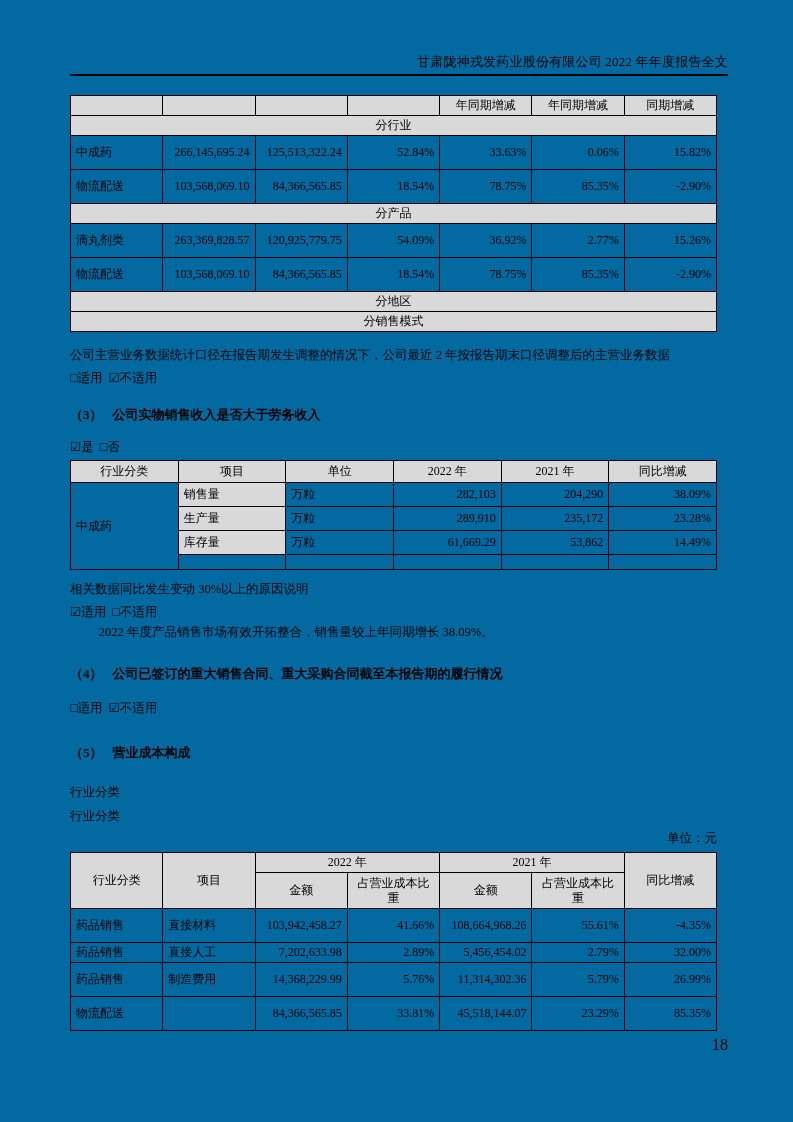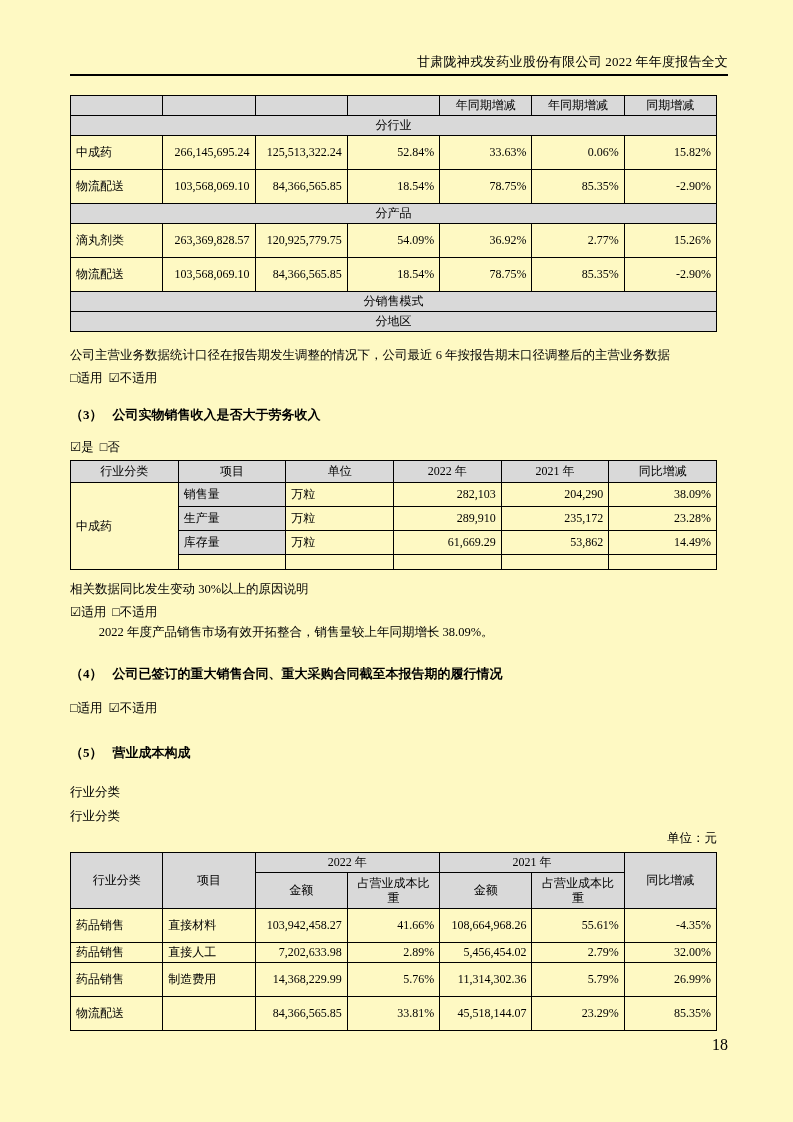--- a/index.html
+++ b/index.html
@@ -1,18 +1,18 @@
 <!DOCTYPE html>
 <html><head>
 <meta charset="utf-8">
 <style>
   * { box-sizing: border-box; }
   html,body { margin:0; padding:0; background:#ffffff; }
   body { font-family:"Liberation Serif","DejaVu Serif",serif; color:#000; }
-  .page { position:relative; width:793px; height:1122px; background:#fef9c3; overflow:hidden; }
+  .page { position:relative; width:793px; height:1122px; background:#0369a1; overflow:hidden; }
   .content { position:absolute; left:70px; top:0; width:658px; }
   .doc-title { padding-top:53px; text-align:right; font-size:13px; line-height:17px; letter-spacing:0.2px; }
   .doc-rule { border-bottom:2px solid #000; margin-top:4px; }
 
   table { border-collapse:collapse; table-layout:fixed; width:647px; font-size:12px; }
   table { border:1.5px solid #000; }
   th, td { border:1px solid #000; padding:1px 5px; vertical-align:middle;
            line-height:15px; font-weight:normal; overflow:hidden; }
   th { text-align:center; }
   .gray { background:#d9d9d9; }
@@ -91,29 +91,29 @@
       <tr class="r34">
         <td class="cat">物流配送</td>
         <td class="num">103,568,069.10</td>
         <td class="num">84,366,565.85</td>
         <td class="pct">18.54%</td>
         <td class="pct">78.75%</td>
         <td class="pct">85.35%</td>
         <td class="pct">-2.90%</td>
       </tr>
       <tr class="sec r20">
+        <td colspan="7">分地区</td>
+      </tr>
+      <tr class="sec r20">
         <td colspan="7">分销售模式</td>
-      </tr>
-      <tr class="sec r20">
-        <td colspan="7">分地区</td>
       </tr>
     </tbody>
       </table>
 
-    <p style="margin-top:13px;">公司主营业务数据统计口径在报告期发生调整的情况下，公司最近 6 年按报告期末口径调整后的主营业务数据</p>
+    <p style="margin-top:13px;">公司主营业务数据统计口径在报告期发生调整的情况下，公司最近 2 年按报告期末口径调整后的主营业务数据</p>
     <p style="margin-top:3px;"><span>□适用</span><span class="opt-gap">☑不适用</span></p>
 
     <p class="heading" style="margin-top:17px;"><span class="hnum">（3）</span><span>公司实物销售收入是否大于劳务收入</span></p>
 
     <p style="margin-top:12px;"><span>☑是</span><span class="opt-gap">□否</span></p>
 
     <table style="margin-top:3px;">
       <tbody>
           <tr class="r22">
         <th class="gray">行业分类</th>

